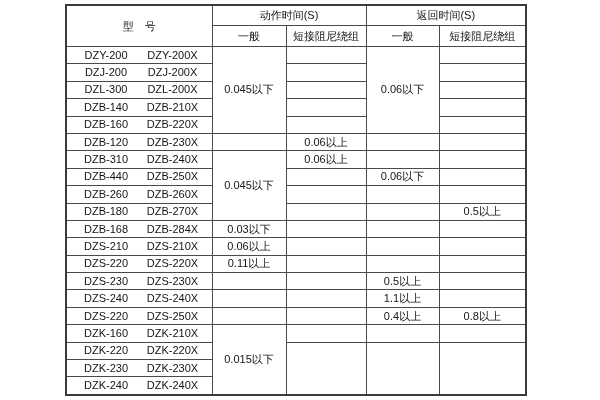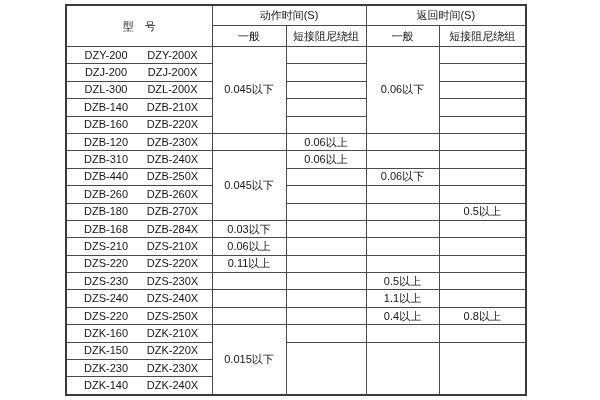--- a/index.html
+++ b/index.html
@@ -174,26 +174,26 @@
           <td>0.8以上</td>
         </tr>
         <tr>
           <td class="model-cell"><span>DZK-160</span><span>DZK-210X</span></td>
           <td rowspan="4">0.015以下</td>
           <td></td>
           <td></td>
           <td></td>
         </tr>
         <tr>
-          <td class="model-cell"><span>DZK-150</span><span>DZK-220X</span></td>
+          <td class="model-cell"><span>DZK-220</span><span>DZK-220X</span></td>
           <td rowspan="3"></td>
           <td rowspan="3"></td>
           <td rowspan="3"></td>
         </tr>
         <tr>
           <td class="model-cell"><span>DZK-230</span><span>DZK-230X</span></td>
         </tr>
         <tr>
-          <td class="model-cell"><span>DZK-140</span><span>DZK-240X</span></td>
+          <td class="model-cell"><span>DZK-240</span><span>DZK-240X</span></td>
         </tr>
       </tbody>
   </table>
 </div>
 
 </body></html>

